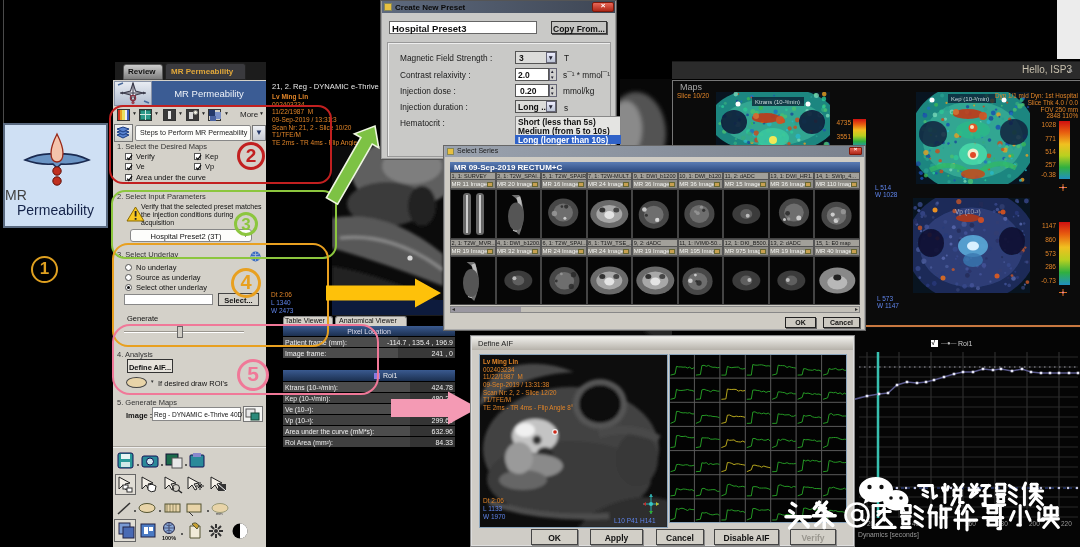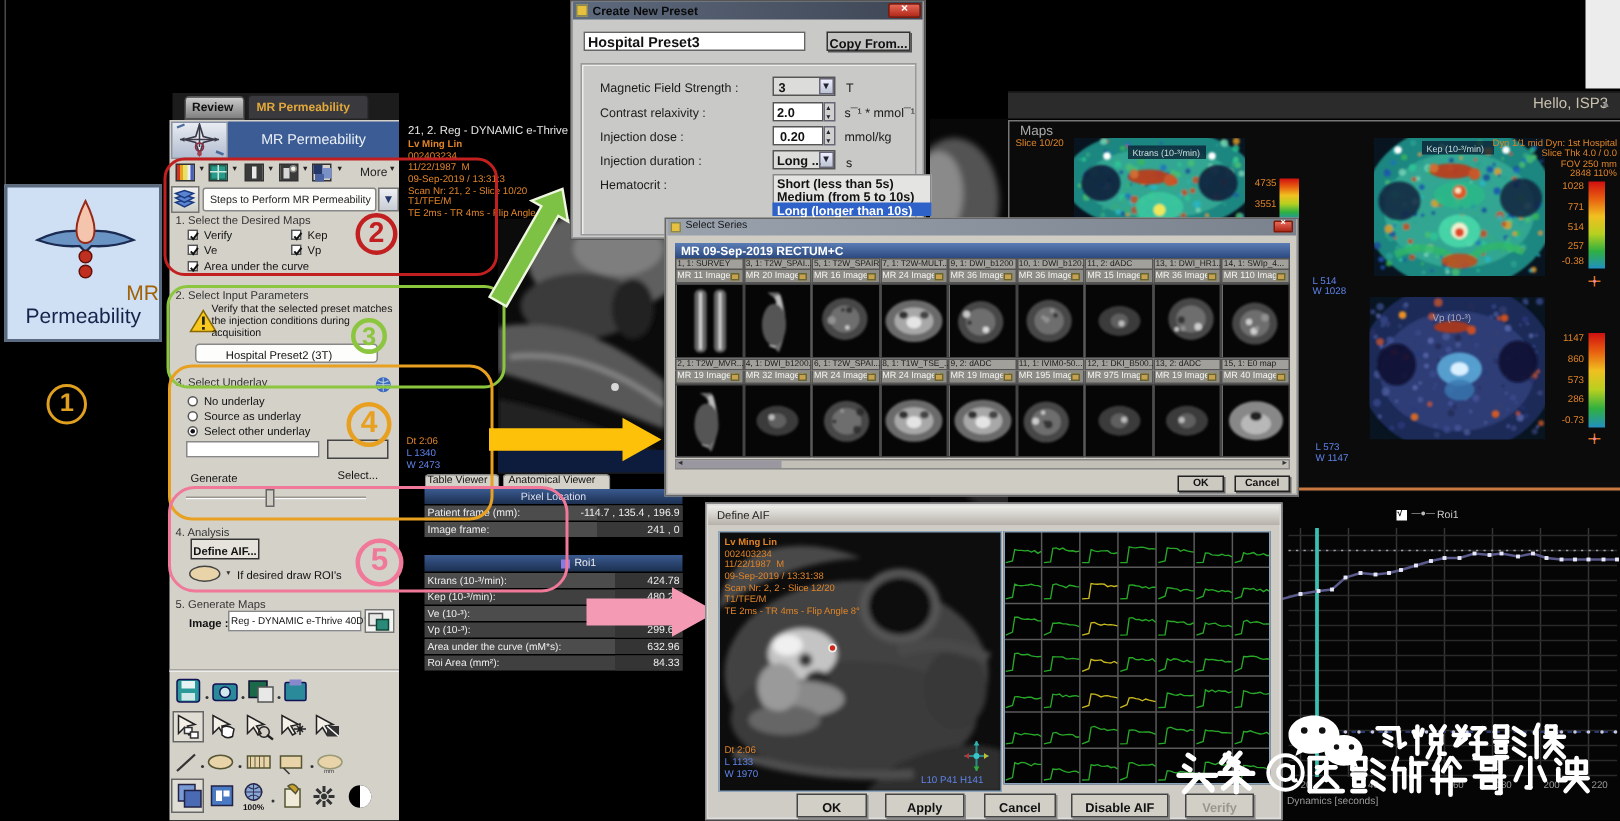--- a/index.html
+++ b/index.html
@@ -13,21 +13,21 @@
 <div class="tx" style="left:1022px;top:64px;font-size:10px;color:#c8c0ae;">Hello, ISP3</div>
 <div class="tx" style="left:1067px;top:66px;font-size:7px;color:#888;">▲</div>
 
 <div class="ab" style="left:3px;top:123px;width:105px;height:105px;background:#cfe0f4;border:2px solid #5a6a80;">
 <svg class="ab" style="left:18px;top:4px;" width="68" height="62" viewBox="0 0 68 62">
 <path d="M2 31 Q16 24 30 25 L34 21 L38 25 Q52 24 66 31 Q52 36 38 35 L34 39 L30 35 Q16 36 2 31 Z" fill="#6a94c4" stroke="#1a2a50" stroke-width="1.5"></path>
 <path d="M34 5 C30 13 28 18 28 24 C28 30 30.5 33 34 33 C37.5 33 40 30 40 24 C40 18 38 13 34 5 Z" fill="#f4c4ac" stroke="#982818" stroke-width="1.3"></path>
 <circle cx="34" cy="42" r="4.2" fill="#c03020" stroke="#601008" stroke-width="1"></circle>
 <circle cx="34" cy="52" r="4.2" fill="#c03020" stroke="#601008" stroke-width="1"></circle>
 </svg>
-<div class="tx" style="left:0;top:62px;width:101px;text-align:right;font-size:14px;color:#a16207;">MR</div>
+<div class="tx" style="left:0;top:62px;width:101px;text-align:left;font-size:14px;color:#404040;">MR</div>
 <div class="tx" style="left:0;top:77px;width:101px;text-align:center;font-size:14px;color:#15244a;">Permeability</div>
 </div>
 <div class="ab" style="left:31px;top:256px;width:27px;height:27px;border:2.5px solid #dfa020;border-radius:50%;"></div>
 <div class="tx" style="left:31px;top:259px;width:27px;text-align:center;font-size:17px;font-weight:bold;color:#dfa020;">1</div>
 
 <div class="ab" style="left:115px;top:62px;width:151px;height:18px;background:#1c1c1c;"></div>
 <div class="ab" style="left:123px;top:64px;width:40px;height:16px;background:linear-gradient(#cccccc,#7e7e7e);border-radius:3px 3px 0 0;border:1px solid #555;"></div>
 <div class="tx" style="left:128px;top:67px;font-size:8px;font-weight:bold;color:#111;">Review</div>
 <div class="ab" style="left:165px;top:63px;width:81px;height:17px;background:#3a3a3e;border-radius:3px 3px 0 0;border:1px solid #222;"></div>
 <div class="tx" style="left:171px;top:67px;font-size:8px;font-weight:bold;color:#e2a83a;">MR Permeability</div>
@@ -141,21 +141,21 @@
   </svg>
 <div class="ab" style="left:125px;top:264px;width:7px;height:7px;background:#fff;border:1px solid #555;border-radius:50%;"></div>
 <div class="tx" style="left:136px;top:263px;font-size:7.5px;color:#111;">No underlay</div>
 <div class="ab" style="left:125px;top:274px;width:7px;height:7px;background:#fff;border:1px solid #555;border-radius:50%;"></div>
 <div class="tx" style="left:136px;top:273px;font-size:7.5px;color:#111;">Source as underlay</div>
 <div class="ab" style="left:125px;top:284px;width:7px;height:7px;background:#fff;border:1px solid #555;border-radius:50%;"></div>
 <div class="ab" style="left:127.0px;top:286.0px;width:3px;height:3px;background:#111;border-radius:50%;"></div>
 <div class="tx" style="left:136px;top:283px;font-size:7.5px;color:#111;">Select other underlay</div>
 <div class="ab" style="left:124px;top:294px;width:89px;height:11px;background:#fff;border:1px solid #888;"></div>
 <div class="ab" style="left:218px;top:293px;width:41px;height:13px;background:#d4d1c9;border:1px solid #444;"></div>
-<div class="tx" style="left:218px;top:296px;width:41px;text-align:center;font-size:7.5px;font-weight:normal;color:#111;margin-top:16px;">Select...</div>
+<div class="tx" style="left:218px;top:296px;width:41px;text-align:center;font-size:7.5px;font-weight:bold;color:#111;">Select...</div>
 <div class="tx" style="left:127px;top:314px;font-size:7.5px;color:#111;">Generate</div>
 <div class="ab" style="left:124px;top:331px;width:120px;height:2px;background:#9a968e;border-bottom:1px solid #fff;"></div>
 <div class="ab" style="left:177px;top:326px;width:6px;height:12px;background:#cfccc4;border:1px solid #666;"></div>
 <div class="tx" style="left:117px;top:350px;font-size:7.5px;color:#333;">4.  Analysis</div>
 <div class="ab" style="left:127px;top:359px;width:46px;height:14px;background:#e6e3dc;border:1.5px solid #333;"></div>
 <div class="tx" style="left:127px;top:363px;width:46px;text-align:center;font-size:7.5px;font-weight:bold;color:#111;">Define AIF...</div>
 <div class="ab" style="left:126px;top:377px;width:21px;height:11px;background:#e8d4a8;border:1.5px solid #444;border-radius:50%;"></div>
 <div class="tx" style="left:150px;top:379px;font-size:4.5px;color:#333;">▼</div>
 <div class="tx" style="left:158px;top:379px;font-size:7.5px;color:#111;">If desired draw ROI's</div>
 <div class="tx" style="left:117px;top:398px;font-size:7.5px;color:#333;">5.  Generate Maps</div>

